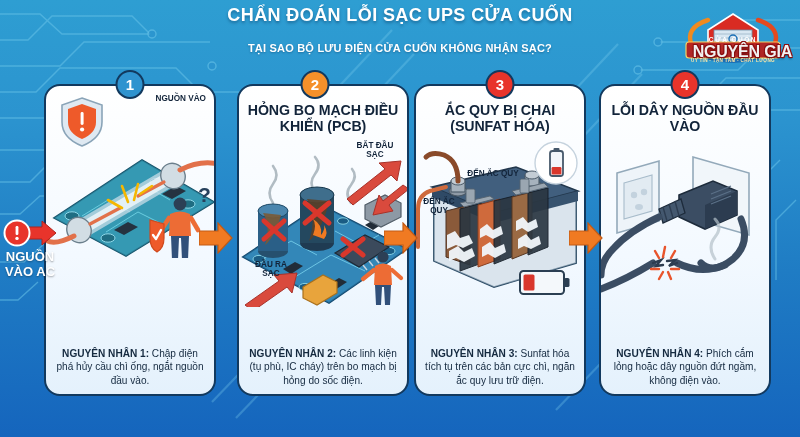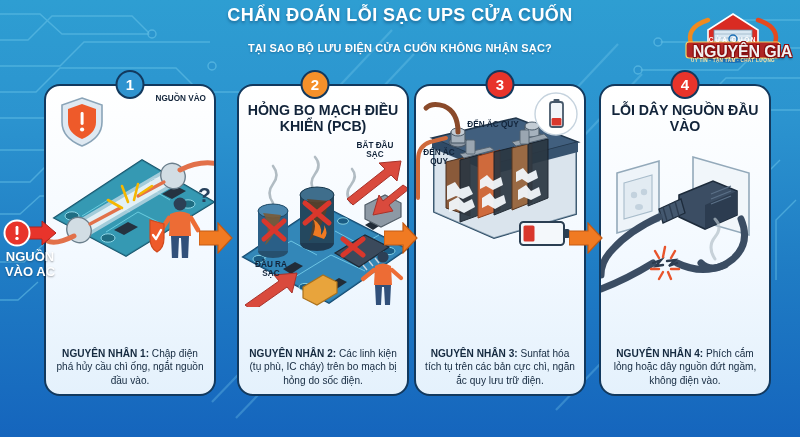--- a/index.html
+++ b/index.html
@@ -365,20 +365,21 @@
         </svg>
         <div class="art-label" style="right:4px; top:2px; width:56px;">BẮT ĐẦU SẠC</div>
       </div>
       <div class="card-caption">
         <b>NGUYÊN NHÂN 2:</b><span> Các linh kiện (tụ phù, IC cháy) trên bo mạch bị hỏng do sốc điện.</span>
       </div>
       <div class="art-label" style="position:absolute; left:8px; top:174px; width:48px;">ĐẦU RA SẠC</div>
     </div>
 
     <div class="card c3">
+      <div class="card-title">ẮC QUY BỊ CHAI (SUNFAT HÓA)</div>
       <div class="card-art">
         <svg width="172" height="168" viewBox="0 0 172 168">
 
           <g>
             <path d="M18 58 L102 38 L160 62 L160 124 L78 148 L18 122 Z" fill="#e7eef4" stroke="#2a4a64" stroke-width="1.8"></path>
             <path d="M18 58 L102 38 L160 62 L160 124 L78 148 L18 122 Z" fill="#cfdde8" opacity="0.55"></path>
 
             <path d="M16 48 L100 28 L162 52 L78 74 Z" fill="#415f7e" stroke="#22374c" stroke-width="1.6"></path>
             <path d="M16 48 L16 58 L78 84 L78 74 Z" fill="#2f4a66"></path>
             <path d="M162 52 L162 62 L78 84 L78 74 Z" fill="#37536f"></path>

